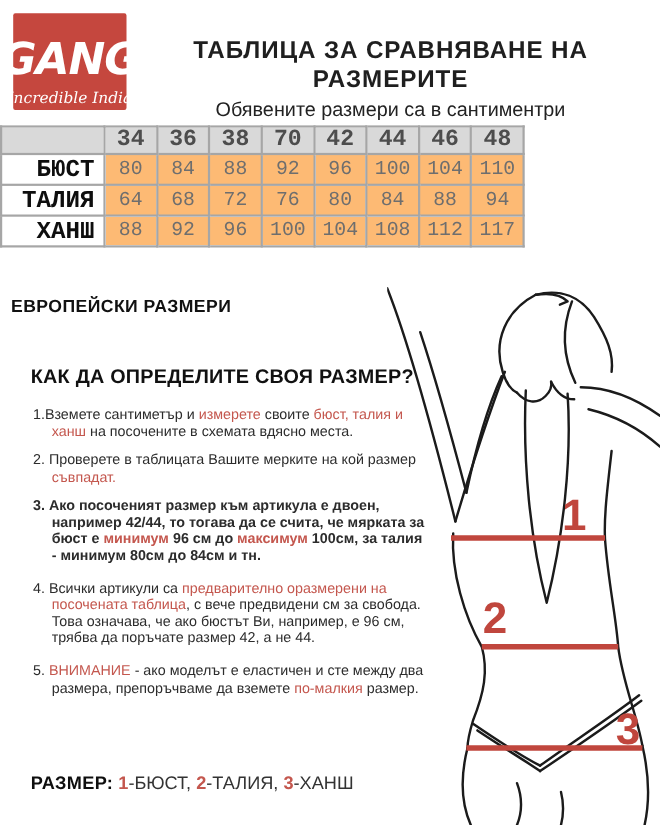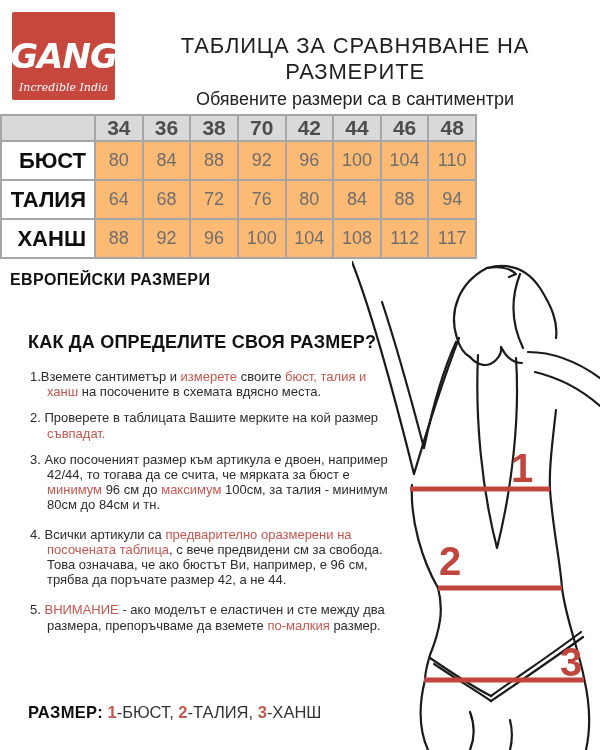--- a/index.html
+++ b/index.html
@@ -25,55 +25,56 @@
   .logo{
     position:absolute;left:12px;top:12px;width:103px;height:88px;
     background:var(--brand-red);
     border-radius:2px;
     display:flex;flex-direction:column;align-items:center;justify-content:center;
     color:#fff;
   }
   .logo-brand{
     font-family:"DejaVu Sans", sans-serif;
     font-weight:bold;font-style:italic;
-    font-size:34px;line-height:1;letter-spacing:-1px;
+    font-size:40px;line-height:1;letter-spacing:-1px;
     margin-top:20px;
   }
   .logo-tagline{
     font-family:"DejaVu Serif", serif;
-    font-style:italic;font-size:11px;
+    font-style:italic;font-size:14px;
     margin-top:8px;white-space:nowrap;
   }
   .header-text{
     position:absolute;left:118px;top:33px;width:474px;
     text-align:center;
   }
   .header-title{
-    font-size:22px;letter-spacing:.8px;color:#1f1f1f;font-weight:normal;
+    font-size:22px;letter-spacing:.8px;color:#1f1f1f;font-weight:bold;
   }
   .header-subtitle{
     font-size:18px;color:#222;margin-top:4px;font-weight:normal;
   }
   
   table.sizes{
     position:absolute;left:0;top:114px;width:477px;
     border-collapse:collapse;table-layout:fixed;
   }
   table.sizes col.label-col{width:94px;}
   table.sizes th,table.sizes td{
     border:2px solid var(--table-border);
     text-align:center;vertical-align:middle;
     overflow:hidden;
+    font-family:Liberation Mono, monospace;
   }
   table.sizes tr.head th{
     background:var(--table-header-bg);
     height:25px;font-size:21px;font-weight:bold;color:#4d4d4d;
   }
   table.sizes th.row-label{
-    background:#fff;height:39px;
+    background:#fff;height:28px;
     font-size:22px;font-weight:bold;color:#0e0e0e;
     text-align:right;padding-right:8px;
   }
   table.sizes td.val{
     font-size:18px;color:var(--table-value);background:#fdba74;
   }
   
   .euro-heading{
     position:absolute;left:10px;top:271px;
     font-size:16px;font-weight:bold;color:#111;letter-spacing:.4px;
@@ -81,21 +82,21 @@
   .howto-heading{
     position:absolute;left:28px;top:332px;
     font-size:18px;font-weight:bold;color:#111;letter-spacing:.2px;
   }
   
   .instructions{
     position:absolute;left:30px;top:369px;width:358px;
     font-size:13px;line-height:15.2px;color:#2c2c2c;
   }
   .instr-item{padding-left:17px;text-indent:-17px;margin-bottom:11px;}
-  .instr-item:nth-child(3){margin-bottom:14px;}
+  .instr-item:nth-child(3){margin-bottom:14px;font-weight:bold;}
   .instr-item:nth-child(4){margin-bottom:15px;}
   .red{color:var(--text-red);}
   .instr-num{color:#2c2c2c;}
   
   .legend{
     position:absolute;left:28px;top:703px;
     font-size:16.5px;color:#333;white-space:nowrap;
   }
   .legend-label{font-weight:bold;color:#0e0e0e;letter-spacing:.3px;}
   .legend-num{font-weight:bold;color:var(--text-red);}

